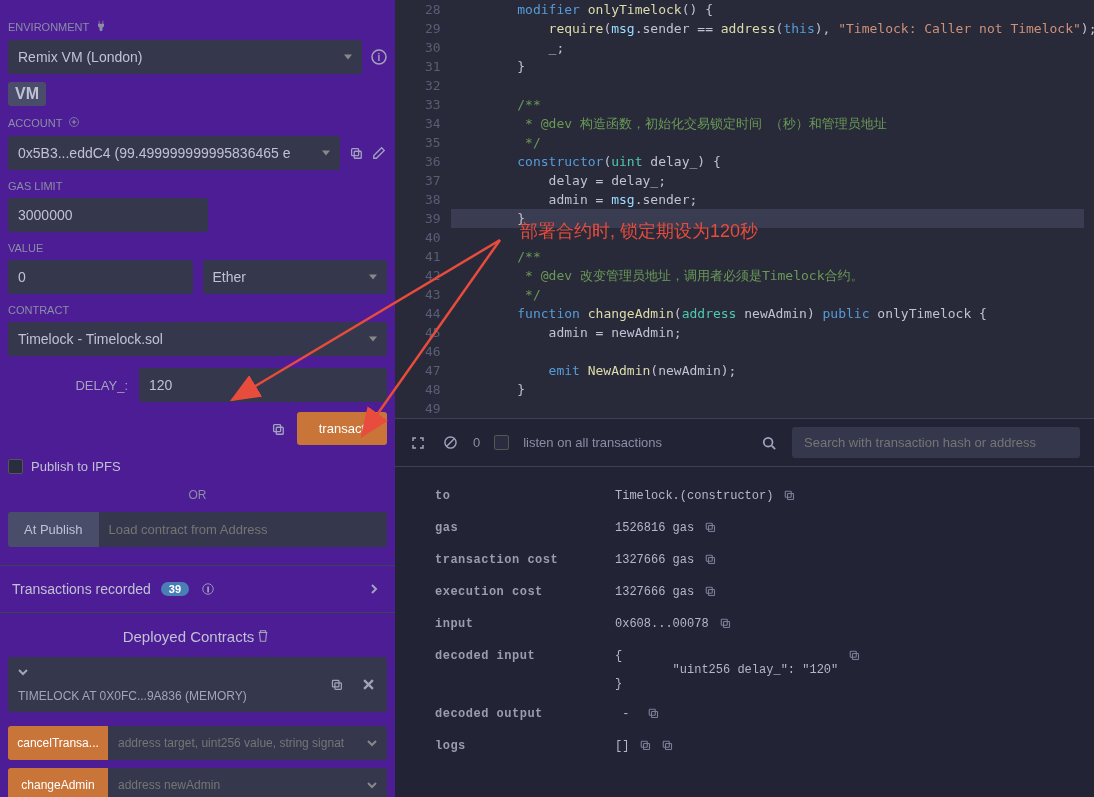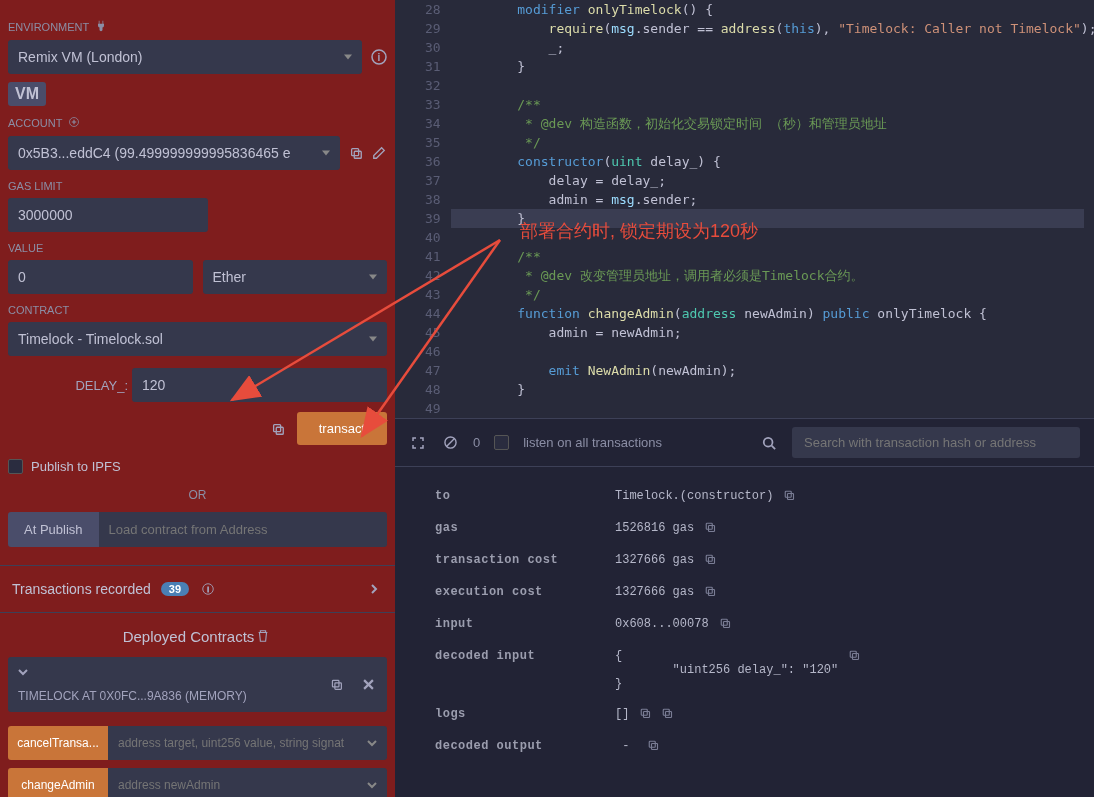--- a/index.html
+++ b/index.html
@@ -9,21 +9,21 @@
     background: #2a2c3f;
     color: #a2a3bd;
     width: 1094px;
     height: 797px;
     overflow: hidden;
     position: relative;
   }
   .container { display: flex; width: 100%; height: 100%; }
   .sidebar {
     width: 395px;
-    background: #7f1d1d;
+    background: #4c1d95;
     padding: 10px 8px;
     overflow-y: auto;
   }
   .label {
     font-size: 11px;
     color: #8b8ea5;
     
     margin-bottom: 6px;
     margin-top: 10px;
     display: flex;
@@ -80,21 +80,21 @@
     justify-content: space-between;
     align-items: center;
     margin-top: 16px;
     font-size: 12px;
     color: #a2a3bd;
   }
   .deploy-row {
     display: flex;
     align-items: center;
     margin-top: 12px;
-    gap: 4px;
+    gap: 11px;
   }
   .deploy-row .param-label {
     text-align: right;
     width: 120px;
     font-size: 13px;
     color: #a2a3bd;
   }
   .deploy-row .input { flex: 1; }
   .transact-row {
     display: flex;
@@ -596,37 +596,37 @@
               <span style="white-space: pre;">{
         "uint256 delay_": "120"
 }</span>
               <span class="copy-ico"><svg viewBox="0 0 16 16" width="12" height="12" fill="none" stroke="currentColor" stroke-width="1.5">
                   <rect x="3" y="3" width="8" height="8" rx="1"></rect>
                   <rect x="6" y="6" width="8" height="8" rx="1"></rect>
                 </svg></span>
             </div>
           </div>
           <div class="term-row">
+            <div class="term-key">decoded output</div>
+            <div class="term-val">
+              <span style="white-space: pre;"> - </span>
+              <span class="copy-ico"><svg viewBox="0 0 16 16" width="12" height="12" fill="none" stroke="currentColor" stroke-width="1.5">
+                  <rect x="3" y="3" width="8" height="8" rx="1"></rect>
+                  <rect x="6" y="6" width="8" height="8" rx="1"></rect>
+                </svg></span>
+            </div>
+          </div>
+          <div class="term-row">
             <div class="term-key">logs</div>
             <div class="term-val">
               <span style="white-space: pre;">[]</span>
               <span class="copy-ico"><svg viewBox="0 0 16 16" width="12" height="12" fill="none" stroke="currentColor" stroke-width="1.5">
                   <rect x="3" y="3" width="8" height="8" rx="1"></rect>
                   <rect x="6" y="6" width="8" height="8" rx="1"></rect>
                 </svg></span>
-              <span class="copy-ico"><svg viewBox="0 0 16 16" width="12" height="12" fill="none" stroke="currentColor" stroke-width="1.5">
-                  <rect x="3" y="3" width="8" height="8" rx="1"></rect>
-                  <rect x="6" y="6" width="8" height="8" rx="1"></rect>
-                </svg></span>
-            </div>
-          </div>
-          <div class="term-row">
-            <div class="term-key">decoded output</div>
-            <div class="term-val">
-              <span style="white-space: pre;"> - </span>
               <span class="copy-ico"><svg viewBox="0 0 16 16" width="12" height="12" fill="none" stroke="currentColor" stroke-width="1.5">
                   <rect x="3" y="3" width="8" height="8" rx="1"></rect>
                   <rect x="6" y="6" width="8" height="8" rx="1"></rect>
                 </svg></span>
             </div>
           </div>
         </div>
     </div>
   </div>
 </div>

